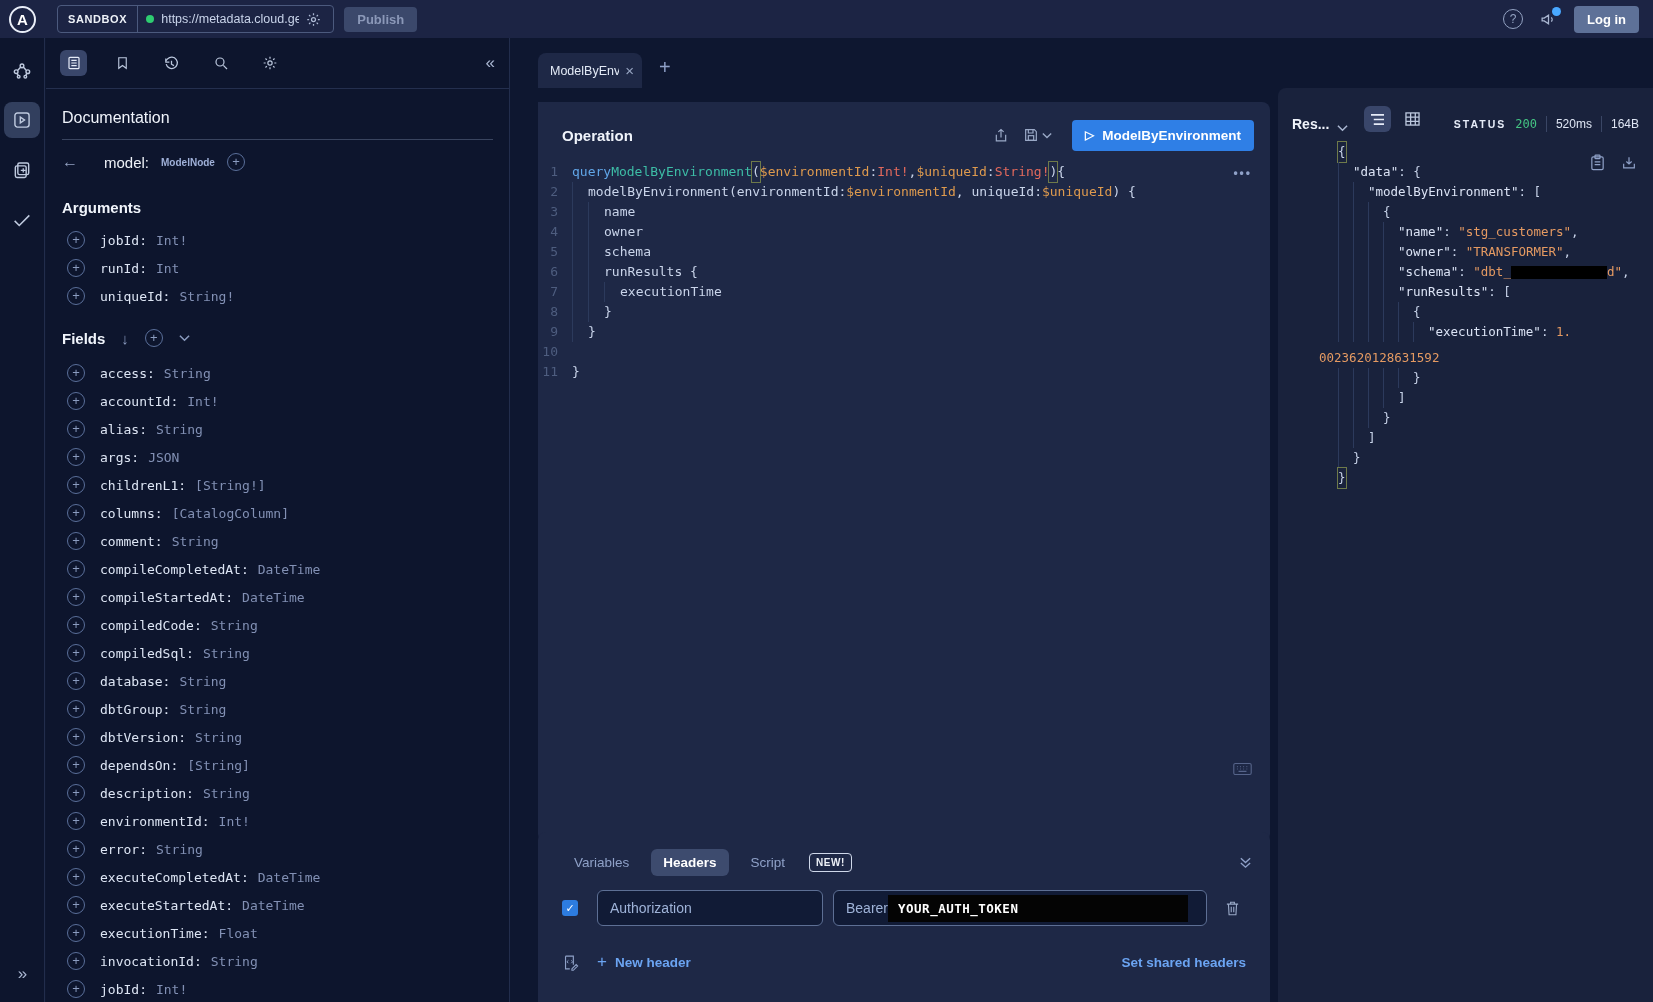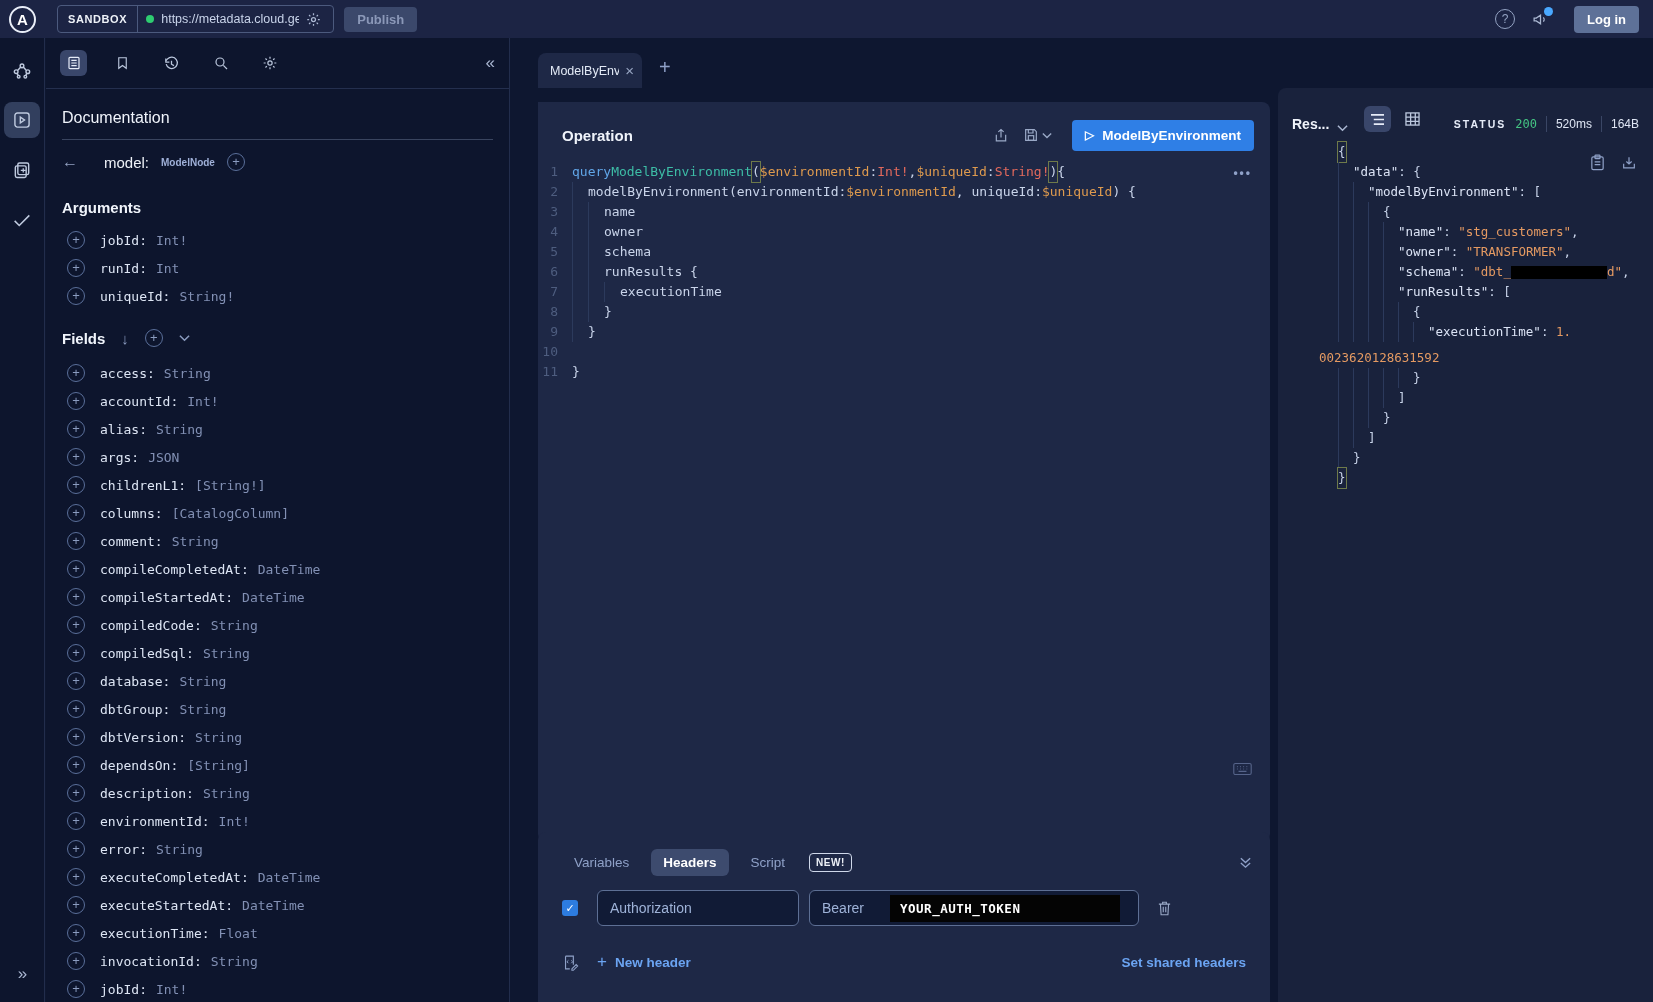--- a/index.html
+++ b/index.html
@@ -24,21 +24,21 @@
   .gear{ color:#aab7d2; flex:none; }
   .btn-publish{ margin-left:10px; background:#3b486b; color:#8b98b8; font-weight:bold;
     font-size:13px; border:none; border-radius:4px; padding:5px 13px; }
   .topbar-right{ margin-left:auto; display:flex; align-items:center; gap:16px; margin-right:14px;}
   .q-icon{ width:20px; height:20px; border:1.5px solid #93a2c2; border-radius:50%;
     display:flex; align-items:center; justify-content:center; font-size:12px; color:#93a2c2;}
   .megaphone{ position:relative; color:#aab7d2; }
   .notif-dot{ position:absolute; right:-3px; top:-4px; width:9px; height:9px; border-radius:50%;
     background:#49a8ff; }
   .btn-login{ background:#5e7198; color:#fff; font-weight:bold; font-size:13px;
-    border:none; border-radius:4px; padding:6px 13px;margin-left:8px; }
+    border:none; border-radius:4px; padding:6px 13px; }
 
   
   .rail{ position:absolute; left:0; top:38px; width:45px; height:964px; background:#0d152d;
     border-right:1px solid #222d4c; display:flex; flex-direction:column; align-items:center;}
   .rail-item{ width:36px; height:36px; display:flex; align-items:center; justify-content:center;
     color:#bfcadf; margin-top:14px; border-radius:8px;}
   .rail-item.sel{ background:#323f5e; }
   .rail-expand{ position:absolute; bottom:18px; left:0; width:45px; text-align:center;
     color:#aab7d2; font-size:17px; }
 
@@ -109,22 +109,22 @@
   .bc-tab{ font-size:13.5px; color:#8fa1c8; padding:6px 12px; border-radius:6px;}
   .bc-tab.sel{ background:#3d4b6e; color:#fff; font-weight:bold;}
   .new-badge{ font-size:10px; font-weight:bold; letter-spacing:.5px; color:#eef2f8;
     border:1px solid #cfd8ea; border-radius:4px; padding:3px 6px; margin-left:2px;}
   .bc-collapse{ margin-left:auto; color:#8fa1c8;}
   .hdr-row{ display:flex; align-items:center; margin:14px 24px 0 24px; gap:10px;}
   .chk{ width:16px; height:16px; background:#2d7ce0; border-radius:3px; color:#fff; font-size:11px;
     display:flex; align-items:center; justify-content:center; flex:none;}
   .inp{ height:36px; border:1px solid #5d6f94; border-radius:6px; background:#111b36;
     display:flex; align-items:center; padding:0 12px; font-size:14px; color:#9fb3d8;}
-  .inp-name{ width:202px; margin-left:9px;}
-  .inp-value{ width:330px; gap:26px; padding-right:18px;}
+  .inp-name{ width:226px; margin-left:9px;}
+  .inp-value{ width:374px; gap:0; padding-right:18px;}
   .token-box{ background:#040404; color:#fff; font-family:"DejaVu Sans Mono", monospace;
     font-weight:bold; font-size:12.5px; padding:6px 10px; flex:1; letter-spacing:.5px;}
   .trash{ color:#9aa9c7; margin-left:8px;}
   .bc-foot{ display:flex; align-items:center; margin:26px 24px 0 24px; gap:18px;}
   .envvar-ic{ color:#8fa1c8;}
   .link-btn{ color:#6ba4f2; font-weight:bold; font-size:13.5px; display:flex; align-items:center; gap:8px;}
   .plus-glyph{ font-size:17px; font-weight:normal;}
   .shared-link{ margin-left:auto;}
 
   

